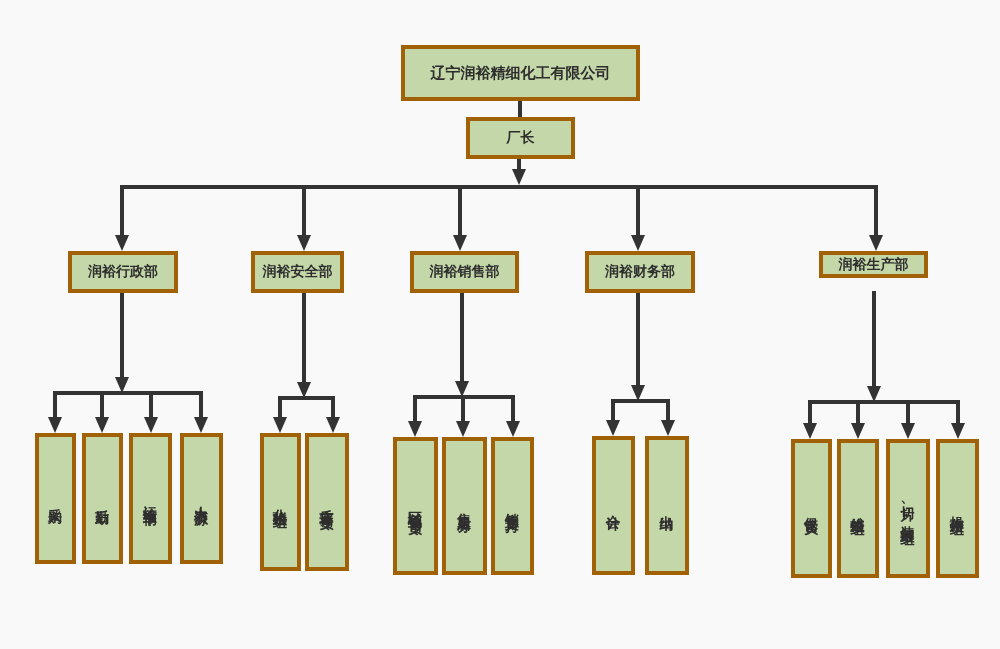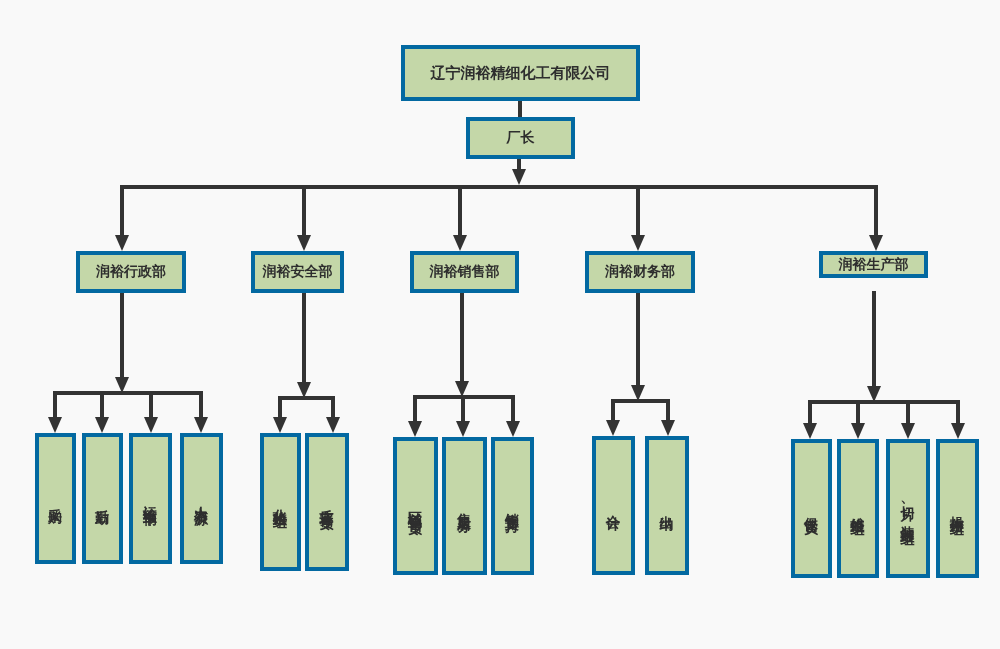--- a/index.html
+++ b/index.html
@@ -8,21 +8,21 @@
     background: #f9f9f9;
     position: relative;
     overflow: hidden;
     font-family: "DejaVu Sans", sans-serif;
   }
   #chart { position: absolute; left: 0; top: 0; }
   .node {
     position: absolute;
     box-sizing: border-box;
     background: #c4d7a8;
-    border: 4px solid #0369a1;
+    border: 4px solid #a16207;
     color: #2e2e2e;
     font-weight: bold;
     display: flex;
     align-items: center;
     justify-content: center;
     text-align: center;
   }
   .node.h { font-size: 14px; }
   .node.v {
     writing-mode: vertical-rl;
@@ -98,21 +98,21 @@
   </svg>
 
 <div class="node h" style="left:401px;top:45px;width:239px;height:56px;font-size:15px;">
   <span>辽宁润裕精细化工有限公司</span>
 </div>
 
 <div class="node h" style="left:466px;top:117px;width:109px;height:42px;">
   <span>厂长</span>
 </div>
 
-<div class="node h" style="left:68px;top:251px;width:110px;height:42px;margin-left:8px;">
+<div class="node h" style="left:68px;top:251px;width:110px;height:42px;">
   <span>润裕行政部</span>
 </div>
 <div class="node h" style="left:251px;top:251px;width:93px;height:42px;">
   <span>润裕安全部</span>
 </div>
 <div class="node h" style="left:410px;top:251px;width:109px;height:42px;">
   <span>润裕销售部</span>
 </div>
 <div class="node h" style="left:585px;top:251px;width:110px;height:42px;">
   <span>润裕财务部</span>

